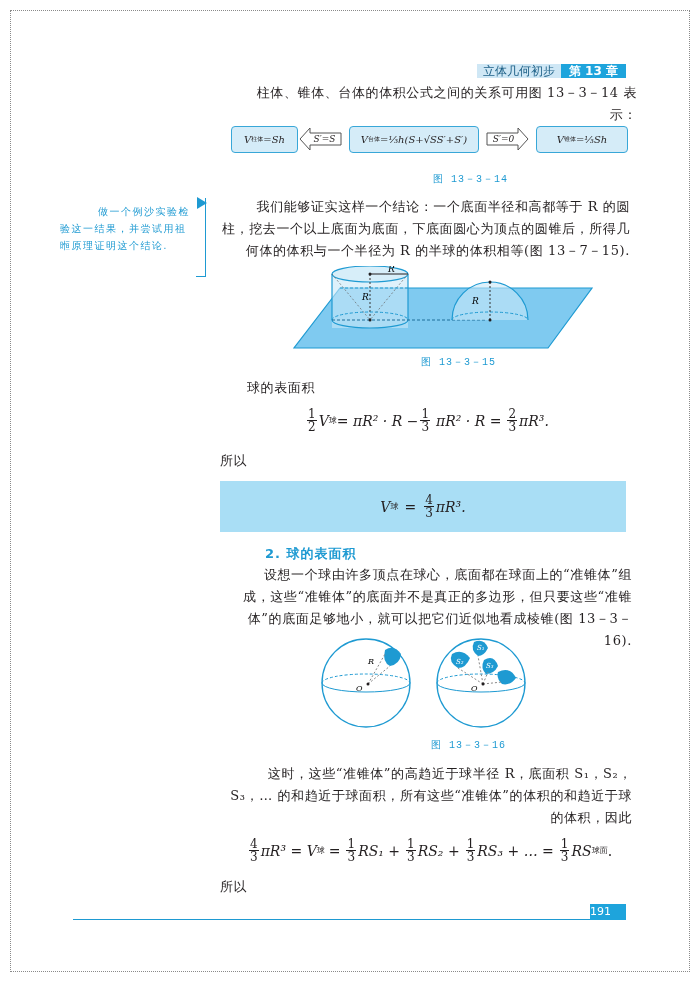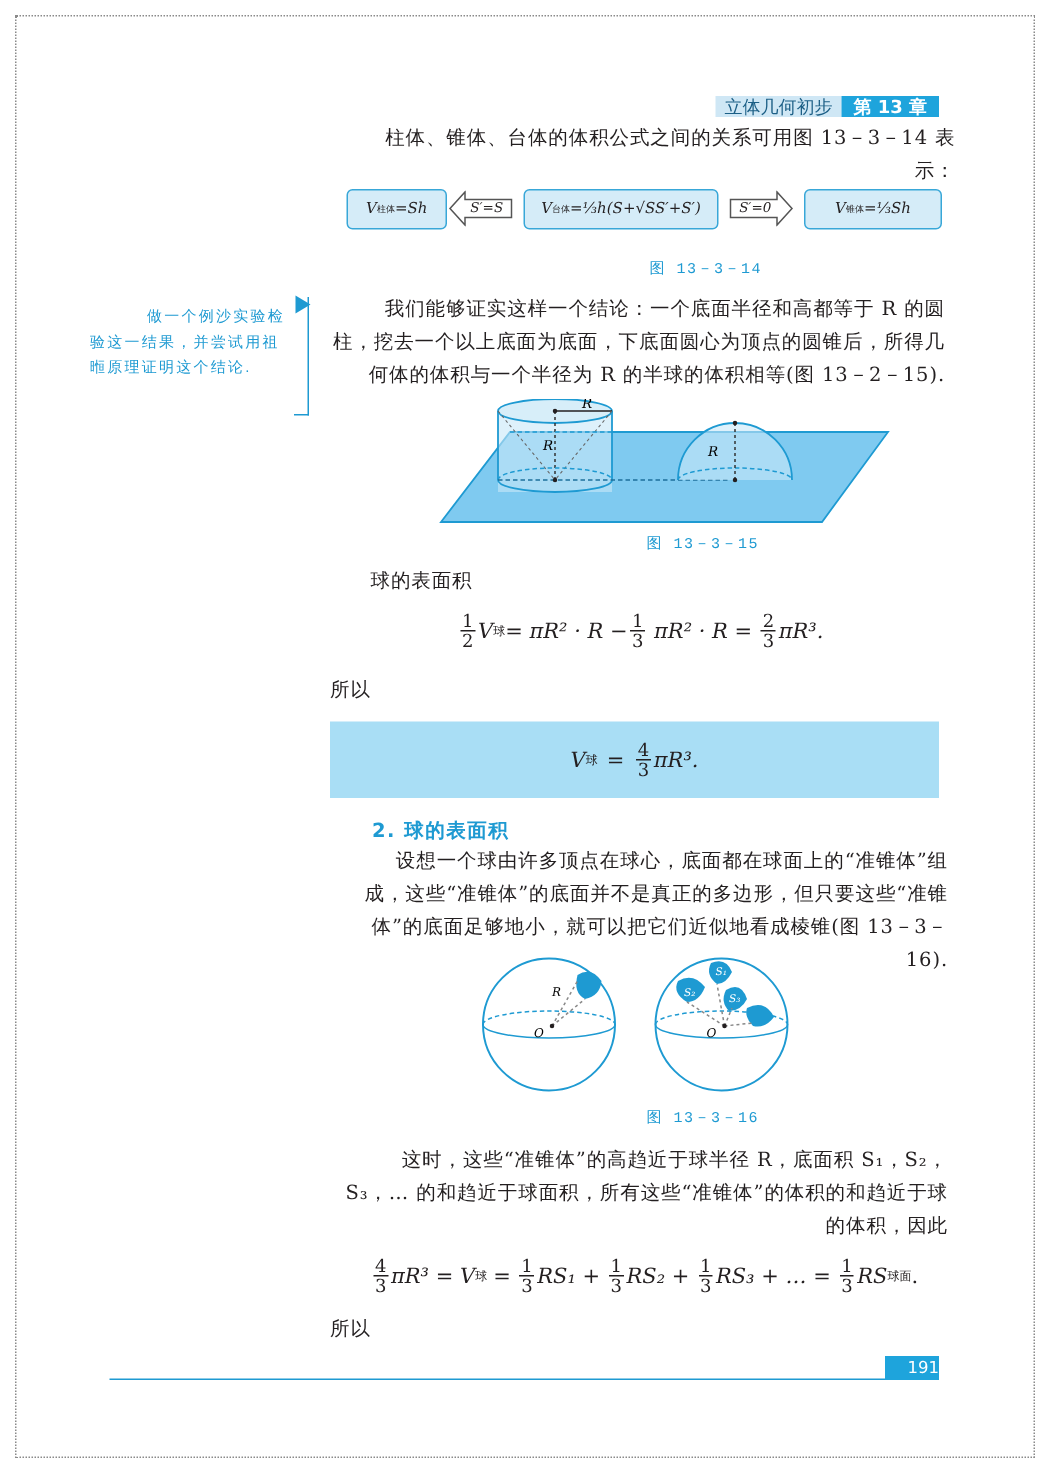--- a/index.html
+++ b/index.html
@@ -19,23 +19,23 @@
   .caption { position:absolute; font-family:Liberation Mono, monospace; font-size:10px; color:#1e9ad2; letter-spacing:1px;padding-left:41px; }
   .sidenote { position:absolute; left:60px; top:203px; width:130px; font-family:Liberation Sans, sans-serif; font-size:10px; color:#1e9ad2; line-height:17px; text-align:left; letter-spacing:1.5px; }
   .sidebar-line { position:absolute; left:196px; top:198px; width:9px; height:78px; border-right:1px solid #1e9ad2; border-bottom:1px solid #1e9ad2; }
   .flag { position:absolute; left:197px; top:197px; width:0; height:0; border-top:6px solid transparent; border-bottom:6px solid transparent; border-left:10px solid #1e9ad2; }
   .math { position:absolute; font-size:14px; font-style:italic; display:flex; align-items:center; white-space:nowrap; }
   .frac { display:inline-flex; flex-direction:column; align-items:center; font-style:normal; font-size:12px; line-height:12px; margin:0 2px; }
   .frac .num { border-bottom:1px solid #231f20; padding:0 1px; }
   .sub { font-size:8px; font-style:normal; vertical-align:sub; }
   .rm { font-style:normal; }
   .result-box { position:absolute; left:220px; top:481px; width:406px; height:51px; background:#a9def5; display:flex; align-items:center; justify-content:center; }
-  .section-title { position:absolute; left:248px; top:545px; font-family:"DejaVu Sans", sans-serif; font-size:13px; color:#1e9ad2; font-weight:bold; letter-spacing:1px;text-align:center; }
+  .section-title { position:absolute; left:265px; top:545px; font-family:"DejaVu Sans", sans-serif; font-size:13px; color:#1e9ad2; font-weight:bold; letter-spacing:1px;text-align:center; }
   .footer-line { position:absolute; left:73px; top:919px; width:552px; height:1px; background:#1e9ad2; }
-  .page-num { position:absolute; left:590px; top:904px; width:36px; height:16px; background:#1ea4dc; color:#fff; font-family:"DejaVu Sans", sans-serif; font-size:11px; text-align:right; line-height:16px; }
+  .page-num { position:absolute; left:590px; top:904px; width:36px; height:16px; background:#1ea4dc; color:#fff; font-family:"DejaVu Sans", sans-serif; font-size:11px; text-align:left; line-height:16px; }
   svg text { font-family:"DejaVu Serif", serif; }
 </style>
 </head>
 <body>
 
 <div class="page-border"></div>
 
 <div class="header">
   <span class="hdr-title">立体几何初步</span>
   <span class="hdr-chapter">第 13 章</span>
@@ -71,21 +71,21 @@
       <sub>锥体</sub>
       <span>=⅓Sh</span>
   </div>
 </div>
 <div class="caption" style="left:392px; top:172px;">图 13－3－14</div>
 
 <div class="flag"></div>
 <div class="sidebar-line"></div>
 <div class="sidenote" style="text-indent:38px;">做一个例沙实验检验这一结果，并尝试用祖暅原理证明这个结论.</div>
 
-<div class="p indent" style="left:220px; top:196px; width:410px;">我们能够证实这样一个结论：一个底面半径和高都等于 R 的圆柱，挖去一个以上底面为底面，下底面圆心为顶点的圆锥后，所得几何体的体积与一个半径为 R 的半球的体积相等(图 13－2－15).</div>
+<div class="p indent" style="left:220px; top:196px; width:410px;">我们能够证实这样一个结论：一个底面半径和高都等于 R 的圆柱，挖去一个以上底面为底面，下底面圆心为顶点的圆锥后，所得几何体的体积与一个半径为 R 的半球的体积相等(图 13－7－15).</div>
 
 <svg style="position:absolute; left:290px; top:266px;" width="320" height="90">
   <polygon points="50,22 302,22 258,82 4,82" fill="#7fcaf0" stroke="#1e9ad2" stroke-width="1.2"></polygon>
   <rect x="42" y="8" width="76" height="54" fill="#c8e8f8" fill-opacity="0.6" stroke="none"></rect>
   <path d="M42,8 L42,54 A38,8 0 0 0 118,54 L118,8" fill="none" stroke="#1e9ad2" stroke-width="1.2"></path>
   <ellipse cx="80" cy="8" rx="38" ry="8" fill="#d7eef9" stroke="#1e9ad2" stroke-width="1.2"></ellipse>
   <line x1="80" y1="8" x2="118" y2="8" stroke="#231f20" stroke-width="1"></line>
   <line x1="80" y1="8" x2="80" y2="54" stroke="#333" stroke-dasharray="2,2"></line>
   <line x1="42" y1="8" x2="80" y2="54" stroke="#666" stroke-dasharray="2,2" stroke-width="0.7"></line>
   <line x1="118" y1="8" x2="80" y2="54" stroke="#666" stroke-dasharray="2,2" stroke-width="0.7"></line>
@@ -96,21 +96,21 @@
   <circle cx="80" cy="54" r="1.5" fill="#231f20"></circle>
   <text x="98" y="6" font-size="9" font-style="italic">R</text>
   <text x="72" y="34" font-size="9" font-style="italic">R</text>
   <path d="M162,54 A38,38 0 0 1 238,54" fill="#c8e8f8" fill-opacity="0.6" stroke="#1e9ad2" stroke-width="1.2"></path>
   <path d="M162,54 A38,8 0 0 1 238,54" fill="none" stroke="#1e9ad2" stroke-dasharray="3,2"></path>
   <line x1="200" y1="16" x2="200" y2="54" stroke="#333" stroke-dasharray="2,2"></line>
   <circle cx="200" cy="16" r="1.5" fill="#231f20"></circle>
   <circle cx="200" cy="54" r="1.5" fill="#231f20"></circle>
   <text x="182" y="38" font-size="9" font-style="italic">R</text>
 </svg>
-<div class="caption" style="left:390px; top:355px;text-align:right;">图 13－3－15</div>
+<div class="caption" style="left:380px; top:355px;text-align:right;">图 13－3－15</div>
 
 <div class="p" style="left:247px; top:377px;">球的表面积</div>
 
 <div class="math" style="left:305px; top:408px;">
   <span class="frac">
       <span class="num">1</span>
       <span>2</span>
     </span>
   <span>V</span>
     <span class="sub">球</span>

